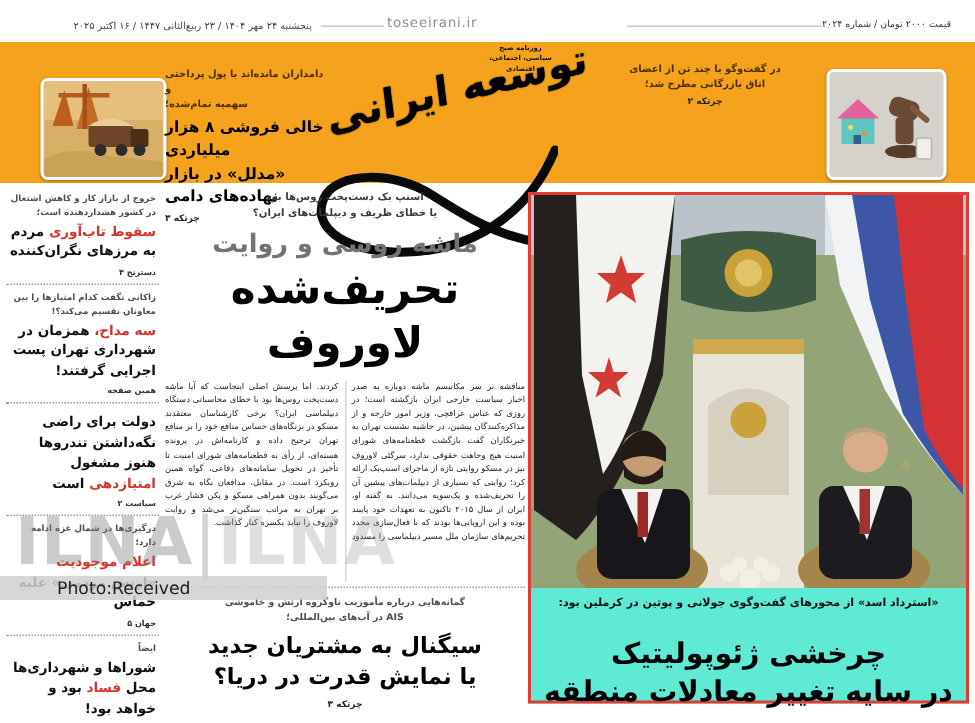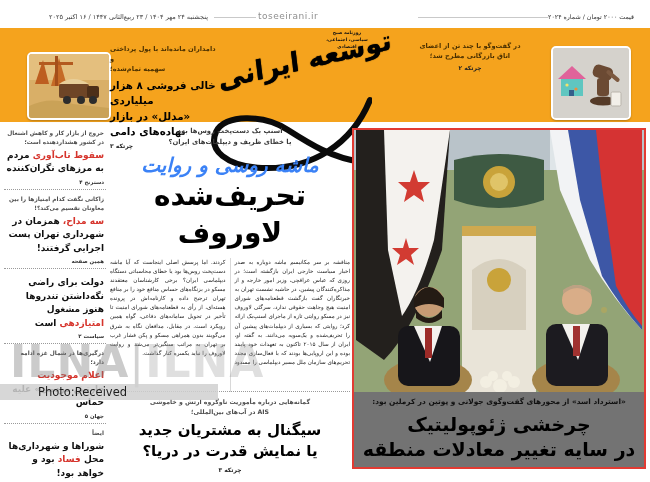--- a/index.html
+++ b/index.html
@@ -35,34 +35,34 @@
   .sidebar{position:absolute;top:124px;left:4px;width:102px;}
   .sb-story{padding:5px 2px 4px;border-bottom:1px dotted #9a9a9a;text-align:right;}
   .sb-story:last-child{border-bottom:none;}
   .sb-kicker{font-size:5.8px;font-weight:bold;color:#4d4d4d;line-height:1.55;}
   .sb-headline{font-size:9px;font-weight:bold;color:#101010;line-height:1.5;margin-top:2px;}
   .sb-page{font-size:5.4px;font-weight:bold;color:#2e2e2e;margin-top:3px;}
   .red{color:#D6342C;}
   
   .lead{position:absolute;left:110px;top:126px;width:240px;text-align:center;}
   .lead-kicker{font-size:6.8px;font-weight:bold;color:#3a3a3a;line-height:1.65;}
-  .lead-h .l1{font-size:20px;font-weight:bold;color:#3b82f6;line-height:1.3;margin-top:4px;font-style:italic;}
+  .lead-h .l1{font-size:17px;font-weight:bold;color:#737373;line-height:1.3;margin-top:4px;}
   .lead-h .l2{font-size:28px;font-weight:bold;color:#000;line-height:1.3;}
   .lead-body{margin-top:7px;height:134px;overflow:hidden;column-count:2;column-gap:9px;column-rule:1px solid #d8d8d8;
              font-size:5.6px;line-height:1.62;text-align:justify;color:#1c1c1c;}
   
   .navy{position:absolute;left:110px;top:391px;width:240px;text-align:center;border-top:1px dotted #9a9a9a;padding-top:5px;}
   .navy .kicker{font-size:6.2px;font-weight:bold;color:#4d4d4d;line-height:1.6;}
   .navy .headline{font-size:15px;font-weight:bold;color:#000;line-height:1.4;margin-top:3px;}
   .navy .pageref{font-size:6px;font-weight:bold;color:#222;margin-top:4px;}
   
-  .photo-box{position:absolute;left:352px;top:128px;width:294px;height:341px;border:2px solid #E23B33;background:#737373;box-sizing:border-box;}
+  .photo-box{position:absolute;left:352px;top:128px;width:294px;height:341px;border:2px solid #E23B33;background:#5eead4;box-sizing:border-box;}
   .photo-box svg{display:block;}
   .pb-kicker{text-align:center;font-size:7.4px;font-weight:bold;color:#111;margin-top:5px;}
-  .pb-headline{text-align:center;font-size:19px;font-weight:bold;color:#000;line-height:1.32;margin-top:6px;}
+  .pb-headline{text-align:center;font-size:19px;font-weight:bold;color:#000;line-height:1.32;margin-top:18px;}
   .pb-pageref{position:absolute;left:386px;top:472px;font-size:6.5px;font-weight:bold;color:#222;margin-top:40px;}
   
   .wm-ilna{position:absolute;left:10px;top:336px;font-size:44px;font-weight:bold;direction:ltr;z-index:40;
            color:rgba(125,125,125,0.40);letter-spacing:1px;font-family:"DejaVu Sans", sans-serif;pointer-events:none;}
   .wm-ilna .bar{font-weight:normal;color:rgba(125,125,125,0.35);}
   .wm-ilna .photo{color:rgba(150,150,150,0.30);}
   .wm-band{position:absolute;left:0;top:384px;width:218px;height:16px;background:rgba(208,208,208,0.85);z-index:41;
            direction:ltr;font-size:11.5px;color:#1d1d1d;line-height:16px;padding-left:38px;box-sizing:border-box;pointer-events:none;}
 </style>
 </head>

